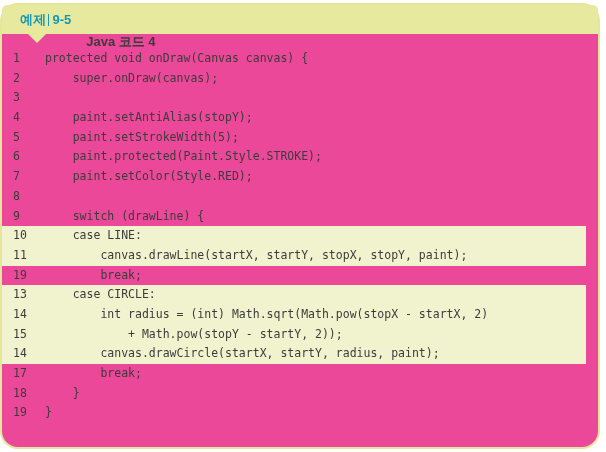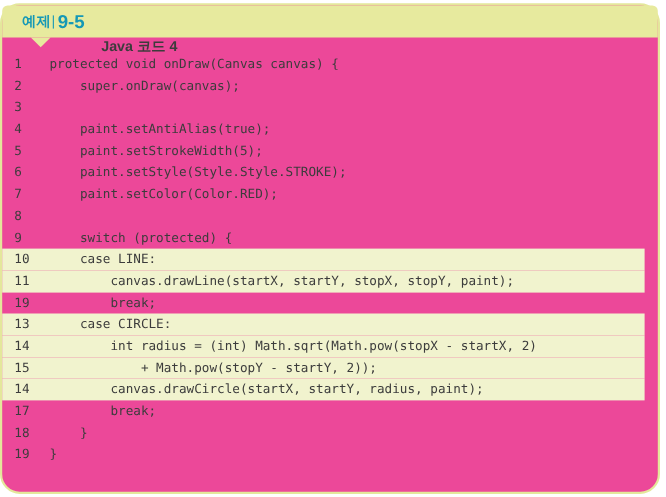--- a/index.html
+++ b/index.html
@@ -36,21 +36,21 @@
   .hdr-sep{
     display:inline-block;
     width:1px;
     height:12px;
     background:var(--teal,#1598B6);
     margin:0 3px 0 2px;
   }
   .hdr-number{
     color:var(--teal,#1598B6);
     font-weight:bold;
-    font-size:17px;
+    font-size:13px;
   }
   .hdr-title{
     color:var(--code-text,#3C3C3C);
     font-weight:bold;
     font-size:13px;
     margin-left:15px;
     margin-top:44px;
   }
   .notch{
     position:absolute;
@@ -108,41 +108,41 @@
         </div>
         <div class="code-line">
           <span class="ln">2</span>
           <span class="ct">    super.onDraw(canvas);</span>
         </div>
         <div class="code-line">
           <span class="ln">3</span>
         </div>
         <div class="code-line">
           <span class="ln">4</span>
-          <span class="ct">    paint.setAntiAlias(true);</span>
+          <span class="ct">    paint.setAntiAlias(stopY);</span>
         </div>
         <div class="code-line">
           <span class="ln">5</span>
           <span class="ct">    paint.setStrokeWidth(5);</span>
         </div>
         <div class="code-line">
           <span class="ln">6</span>
-          <span class="ct">    paint.setStyle(Style.Style.STROKE);</span>
+          <span class="ct">    paint.protected(Paint.Style.STROKE);</span>
         </div>
         <div class="code-line">
           <span class="ln">7</span>
-          <span class="ct">    paint.setColor(Color.RED);</span>
+          <span class="ct">    paint.setColor(Style.RED);</span>
         </div>
         <div class="code-line">
           <span class="ln">8</span>
           <span class="ct"></span>
         </div>
         <div class="code-line">
           <span class="ln">9</span>
-          <span class="ct">    switch (protected) {</span>
+          <span class="ct">    switch (drawLine) {</span>
         </div>
         <div class="code-line hl">
           <span class="ln">10</span>
           <span class="ct">    case LINE:</span>
         </div>
         <div class="code-line hl">
           <span class="ln">11</span>
           <span class="ct">        canvas.drawLine(startX, startY, stopX, stopY, paint);</span>
         </div>
         <div class="code-line">

